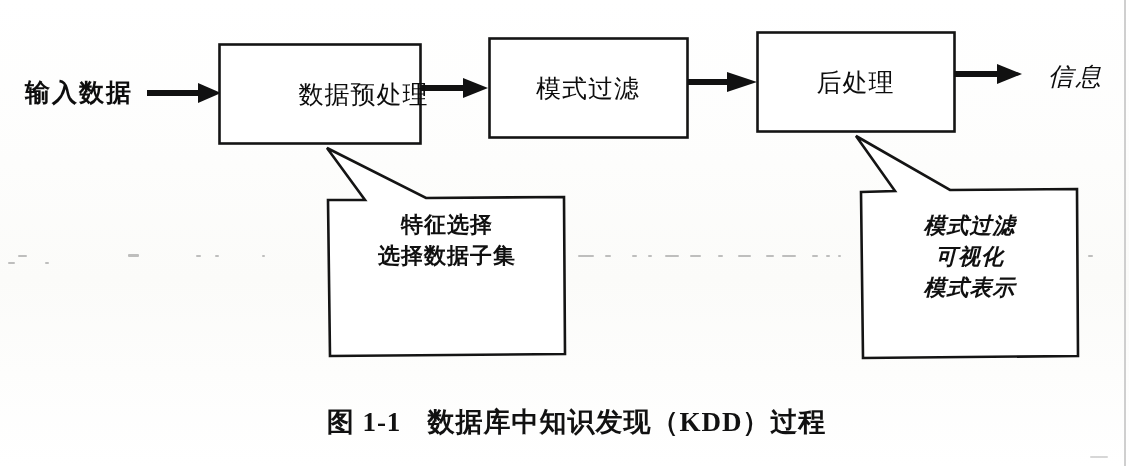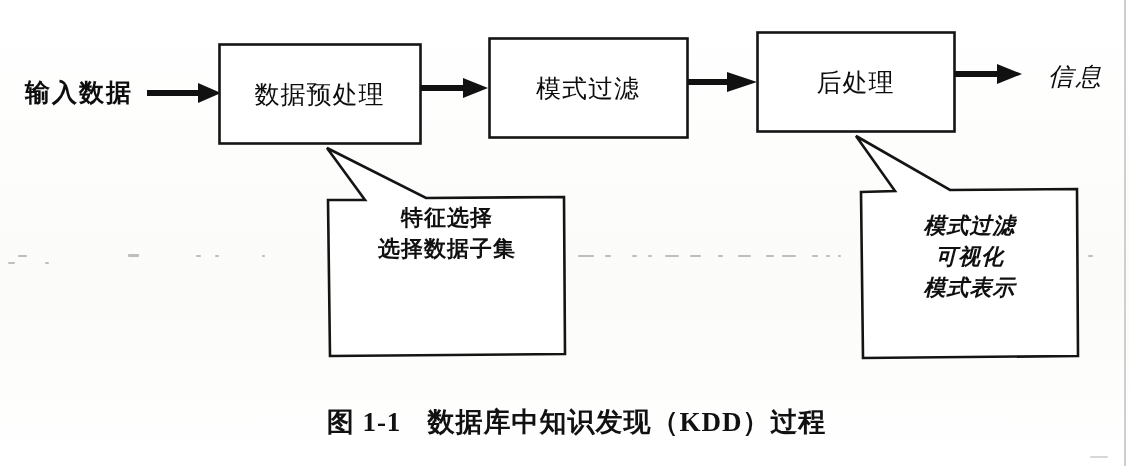--- a/index.html
+++ b/index.html
@@ -155,29 +155,29 @@
                L 1078 356
                L 863 358
                Z" fill="#ffffff" stroke="#141414" stroke-width="2.6" stroke-linejoin="miter"></path>
     </g>
 
     <rect x="1124" y="0" width="2" height="466" fill="#cfcfcf"></rect>
   </svg>
 
   <div class="node-label io-label" style="left:14px; top:76px; width:130px;">输入数据</div>
 
-  <div class="node-label box-label" style="left:219px; top:78px; width:201px;">数据预处理</div>
+  <div class="node-label box-label" style="left:219px; top:78px; width:201px;padding-left:44px;">数据预处理</div>
 
   <div class="node-label box-label" style="left:489px; top:72px; width:198px;">模式过滤</div>
 
   <div class="node-label box-label" style="left:757px; top:66px; width:197px;">后处理</div>
 
   <div class="node-label io-label-plain" style="left:1030px; top:60px; width:92px;">信息</div>
 
-  <div class="callout-text" style="left:330px; top:202px; width:234px;">
+  <div class="callout-text" style="left:330px; top:209px; width:234px;">
     <span class="callout-line">特征选择</span>
     <span class="callout-line">选择数据子集</span>
   </div>
 
   <div class="callout-text" style="left:862px; top:210px; width:215px;font-style:italic;">
     <span class="callout-line">模式过滤</span>
     <span class="callout-line">可视化</span>
     <span class="callout-line">模式表示</span>
   </div>
 

